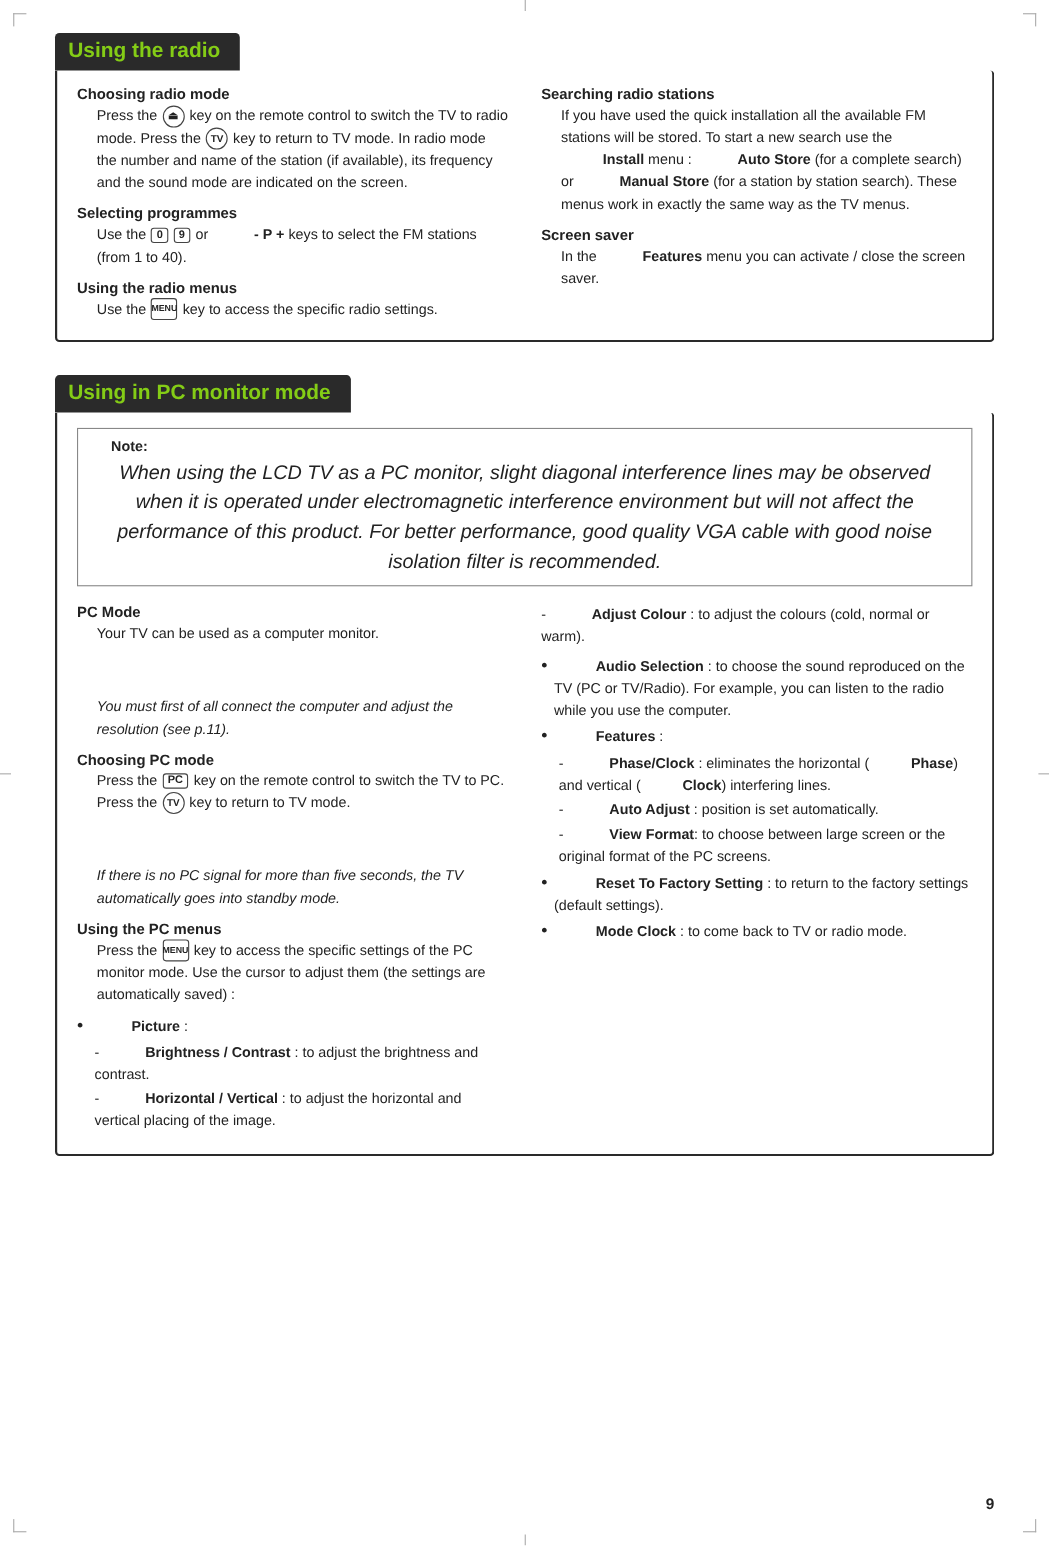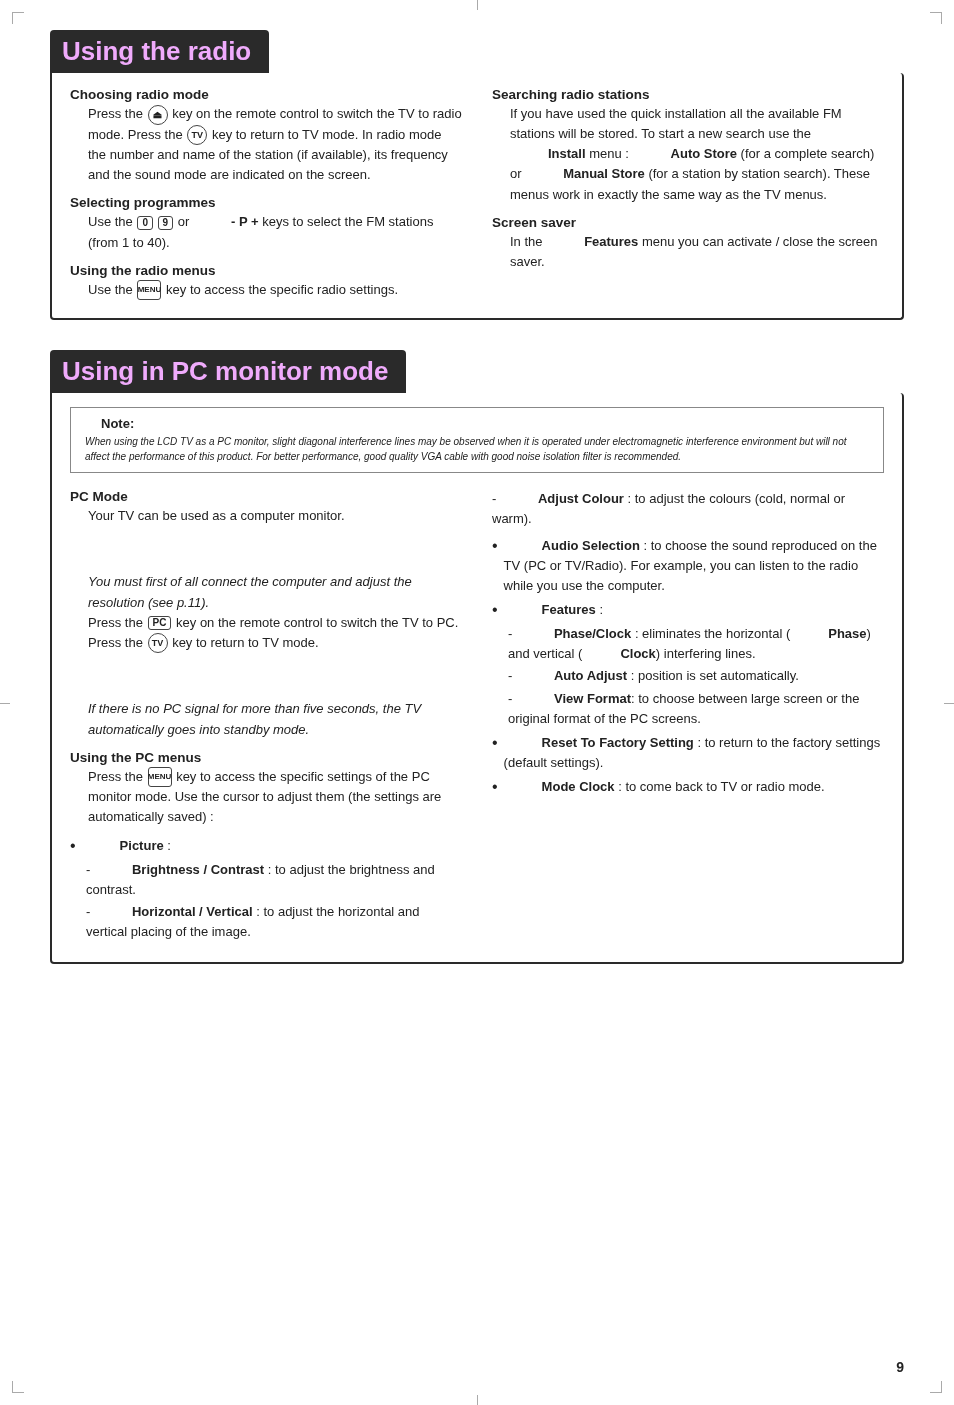--- a/index.html
+++ b/index.html
@@ -10,24 +10,24 @@
       color: #222;
       width: 954px;
       min-height: 1405px;
       padding: 30px 50px 40px 50px;
       position: relative;
     }
 
     
     .section-header {
       background: #2a2a2a;
-      color: #f0abfc;
+      color: #84cc16;
       display: inline-block;
       padding: 6px 18px 6px 12px;
-      font-size: 26px;
+      font-size: 19px;
       font-weight: bold;
       border-radius: 4px 4px 0 0;
       margin-bottom: 0;
     }
     .section-box {
       border: 2px solid #2a2a2a;
       border-top: none;
       border-radius: 0 4px 4px 4px;
       padding: 14px 18px 18px 18px;
       margin-bottom: 30px;
@@ -105,22 +105,23 @@
       font-size: 13px;
     }
     .note-label {
       font-weight: bold;
       font-size: 13px;
       margin-bottom: 3px;
       padding-left: 16px;
     }
     .note-italic {
       font-style: italic;
-      font-size: 10px;
+      font-size: 18px;
       line-height: 1.5;
+      text-align: center;
     }
 
     
     .bullet-section { margin-top: 8px; }
     .bullet-item {
       display: flex;
       align-items: flex-start;
       margin-bottom: 4px;
       font-size: 13px;
       line-height: 1.55;
@@ -265,20 +266,21 @@
 
     <div class="two-col">
 
       <div class="col-left">
         <div class="sub-heading">PC Mode</div>
         <p class="body-text">
           <span>Your TV can be used as a computer monitor.</span>
         </p>
         <p class="italic-text">You must first of all connect the computer and adjust the resolution (see p.11).</p>
 
+        <div class="sub-heading">Choosing PC mode</div>
         <p class="body-text">
           Press the <span class="key-rect">PC</span> key on the remote control to switch the TV to PC. Press the <span class="key-icon" style="font-size:9px;">TV</span> key to return to TV mode.
         </p>
         <p class="italic-text">If there is no PC signal for more than five seconds, the TV automatically goes into standby mode.</p>
 
         <div class="sub-heading">Using the PC menus</div>
         <p class="body-text">
           Press the <span class="key-icon" style="font-size:8px; width:24px; border-radius:3px;">MENU</span> key to access the specific settings of the PC monitor mode.  Use the cursor to adjust them (the settings are automatically saved) :
         </p>
 

